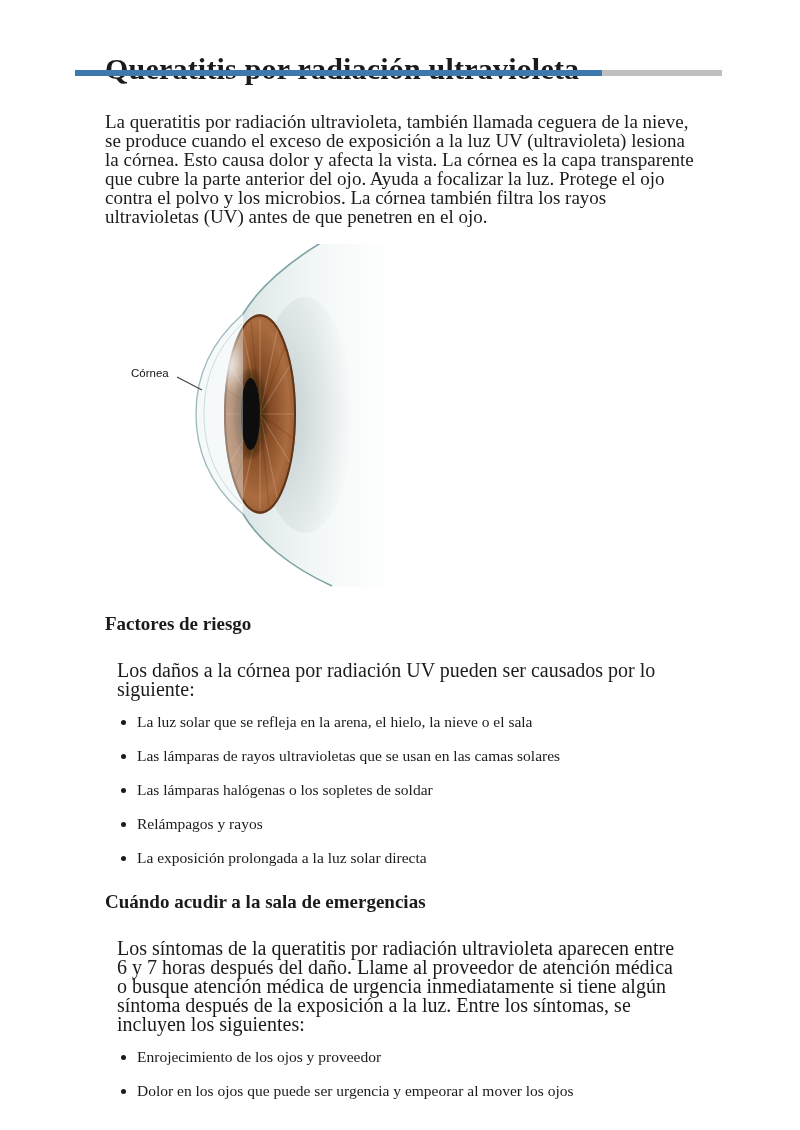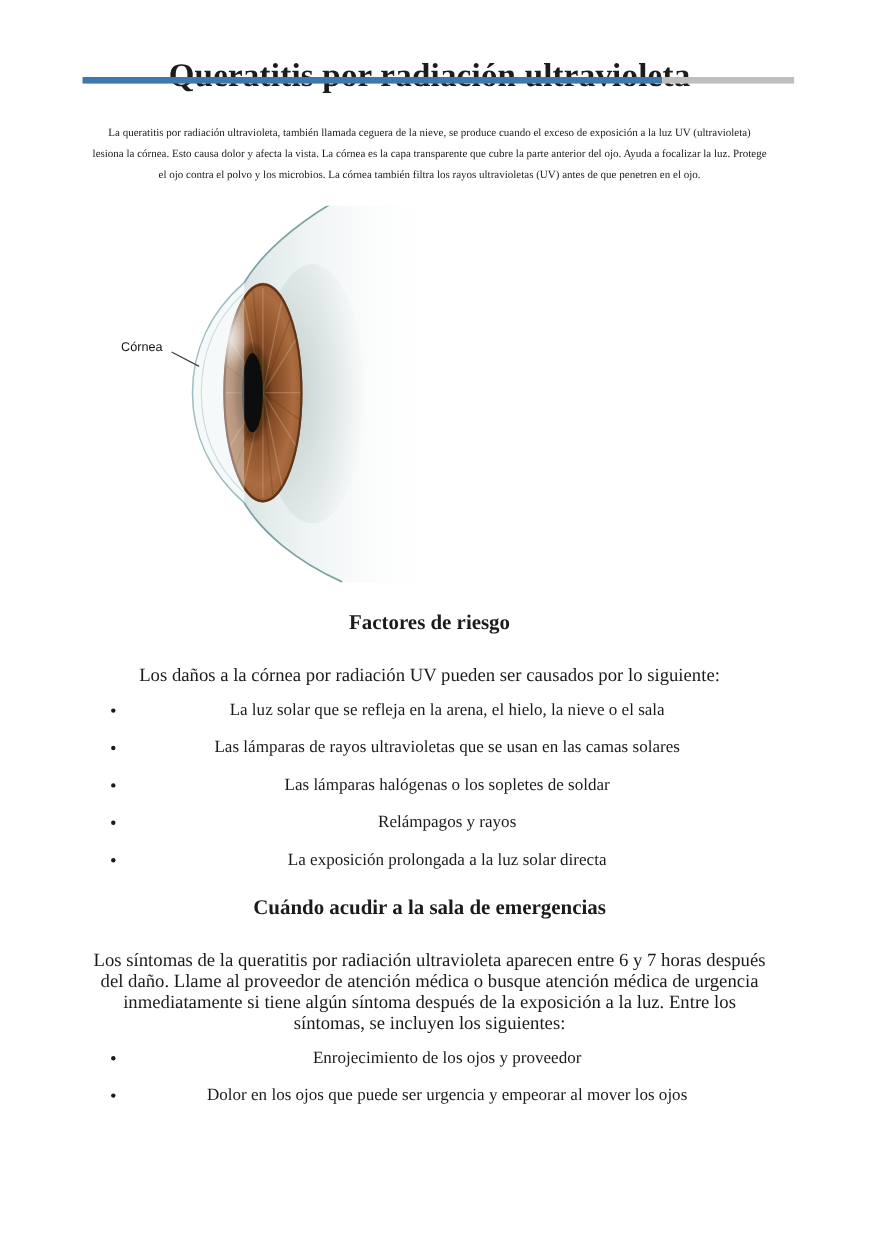--- a/index.html
+++ b/index.html
@@ -8,24 +8,24 @@
     font-family:"Liberation Serif",serif;color:#1b1b1b;
     position:relative;overflow:hidden;
   }
   .page{position:relative;width:800px;height:1130px;background:#fff;}
   
   .bar{position:absolute;left:75px;width:647px;display:flex;}
   .bar.top{top:18px;height:6px;}
   .bar .blue{width:527px;background:#3e79ae;}
   .bar .gray{flex:1;background:#bfbfbf;}
   
-  .content{padding:0 103px 0 84px;text-align:center;}
+  .content{padding:0 103px 0 105px;}
   h1{margin:52px 0 0;font-size:30px;line-height:34px;font-weight:bold;letter-spacing:.2px;}
-  p.body{margin:26px 0 0;font-size:10px;line-height:19px;}
-  p.lead{margin:24px 0 0;font-size:17px;line-height:19px;}
+  p.body{margin:26px 0 0;font-size:19px;line-height:19px;}
+  p.lead{margin:24px 12px 0;font-size:20px;line-height:19px;}
   h2{margin:22px 0 0;font-size:19px;line-height:26px;font-weight:bold;}
   ul{margin:13px 0 0;padding:0 0 0 32px;list-style:disc outside;}
   li{font-size:15.5px;line-height:19px;margin-bottom:15px;}
   
   .figure{position:relative;height:345px;margin-top:18px;}
   .figure svg{position:absolute;left:20px;top:0;}
   .fig-label{
     position:absolute;left:26px;top:123px;
     font-family:"Liberation Sans",sans-serif;font-size:11.5px;color:#111;
   }

